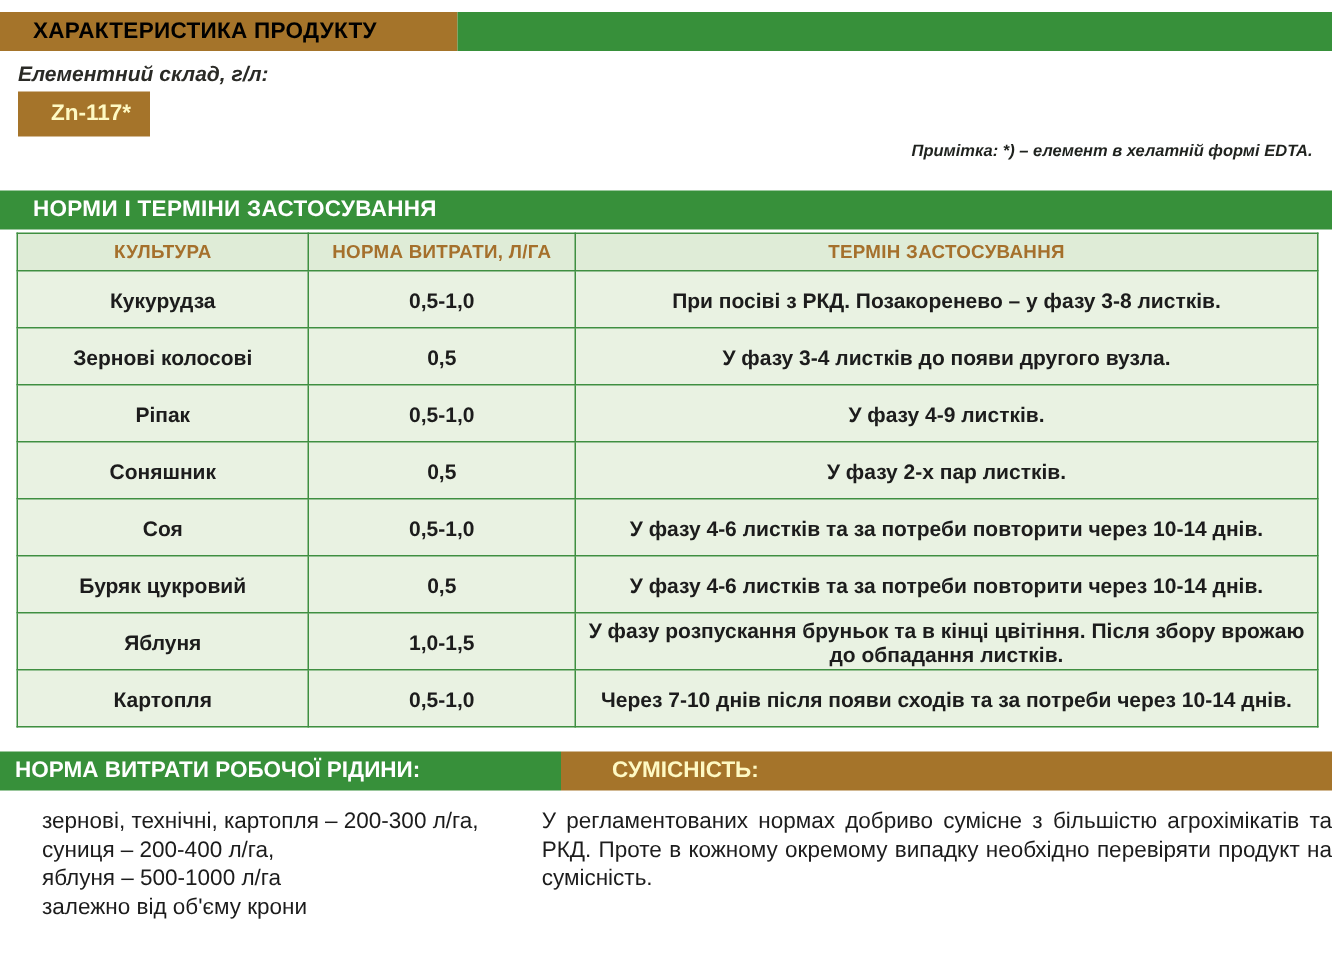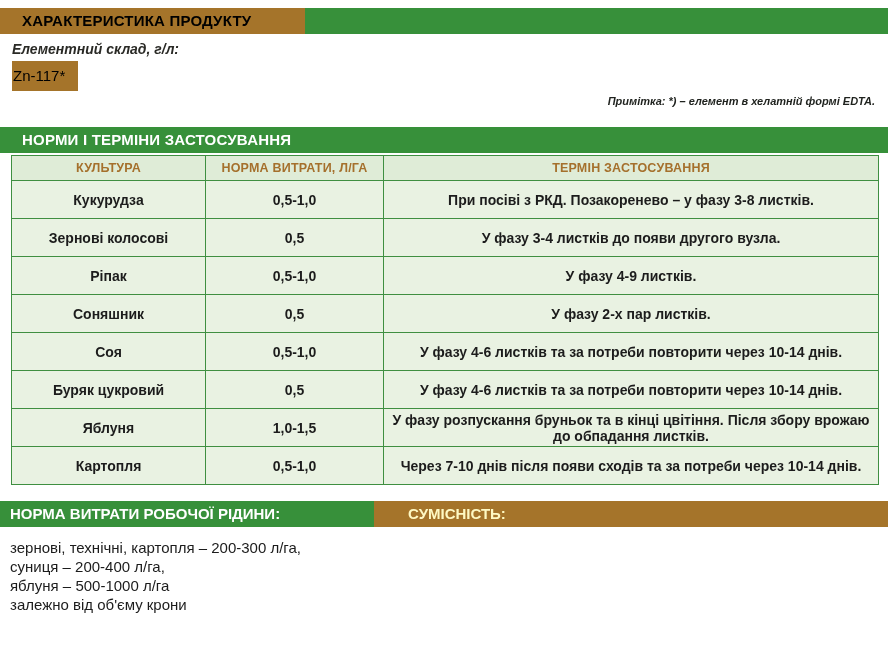--- a/index.html
+++ b/index.html
@@ -13,22 +13,22 @@
     font-weight: bold; font-size: 15px; line-height: 26px;
     padding-left: 22px; letter-spacing: 0.2px; white-space: nowrap;
   }
   .top-bar .seg-green { flex: 1; background: #37903a; }
 
   
   .composition-label {
     margin: 7px 0 0 12px; font-size: 14px; font-weight: bold; font-style: italic; color: #2a2a26;
   }
   .composition-badge {
-    display: inline-block; margin: 4px 0 0 12px; background: #a5742a; color: #000000;
-    font-weight: normal; font-size: 15px; padding: 6px 13px 7px 1px;
+    display: inline-block; margin: 4px 0 0 12px; background: #a5742a; color: #fef9c3;
+    font-weight: bold; font-size: 15px; padding: 6px 13px 7px 22px;
   }
   .note {
     margin: 4px 13px 0 0; text-align: right; font-size: 11px;
     font-weight: bold; font-style: italic; color: #1f221e;
   }
 
   
   .table-title-bar {
     margin-top: 20px; height: 26px; background: #37903a; color: #ffffff;
     font-weight: bold; font-size: 15px; line-height: 26px; padding-left: 22px; letter-spacing: 0.2px;
@@ -51,21 +51,21 @@
   .bottom-bars { display: flex; margin-top: 16px; height: 26px; }
   .bottom-bars .bar-left {
     width: 374px; background: #37903a; color: #ffffff; font-weight: bold;
     font-size: 15px; line-height: 26px; padding-left: 10px; white-space: nowrap;
   }
   .bottom-bars .bar-right {
     flex: 1; background: #a5742a; color: #fef9c3; font-weight: bold;
     font-size: 15px; line-height: 26px; padding-left: 34px; white-space: nowrap;
   }
   .bottom-cols { display: flex; margin-top: 11px; }
-  .bottom-cols .col-left { width: 337px; margin-left: 10px; font-size: 15px; line-height: 19px; }
+  .bottom-cols .col-left { width: 337px; margin-left: 28px; font-size: 15px; line-height: 19px; }
   .bottom-cols .col-right { width: 533px; margin-left: 0px; font-size: 15px; line-height: 19px; text-align: justify; }
 </style>
 </head>
 <body>
 
 
 
 
 <div class="top-bar">
   <div class="seg-brown">ХАРАКТЕРИСТИКА ПРОДУКТУ</div>
@@ -143,16 +143,17 @@
 </div>
 
 
 <div class="bottom-cols">
   <div class="col-left">
     <div>зернові, технічні, картопля – 200-300 л/га,</div>
     <div>суниця – 200-400 л/га,</div>
     <div>яблуня – 500-1000 л/га</div>
     <div>залежно від об'єму крони</div>
   </div>
+  <div class="col-right">У регламентованих нормах добриво сумісне з більшістю агрохімікатів та РКД. Проте в кожному окремому випадку необхідно перевіряти продукт на сумісність.</div>
 </div>
 
 
 
 
 </body></html>

